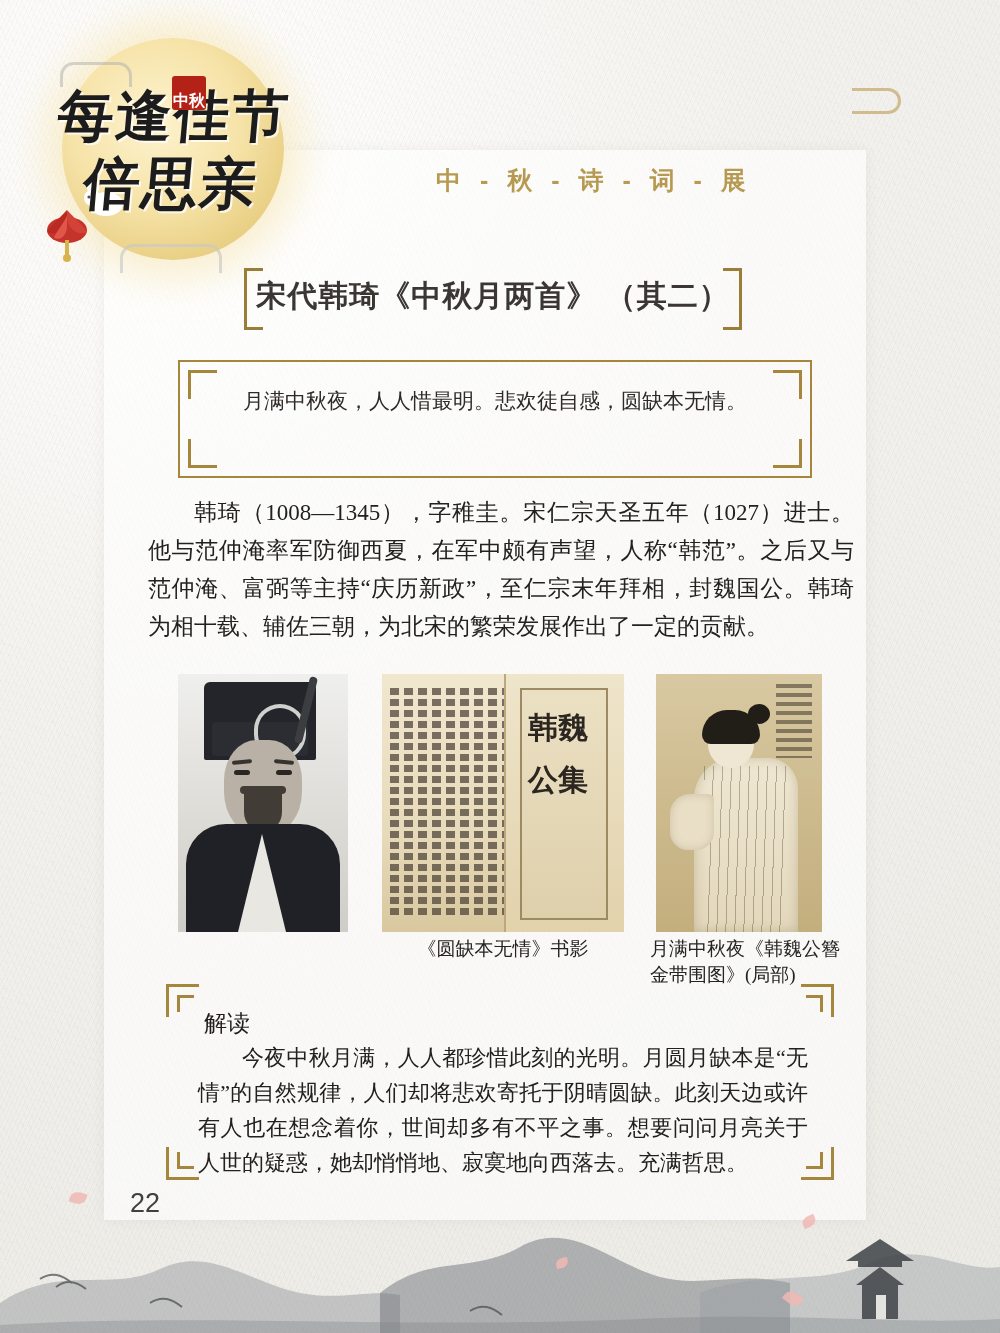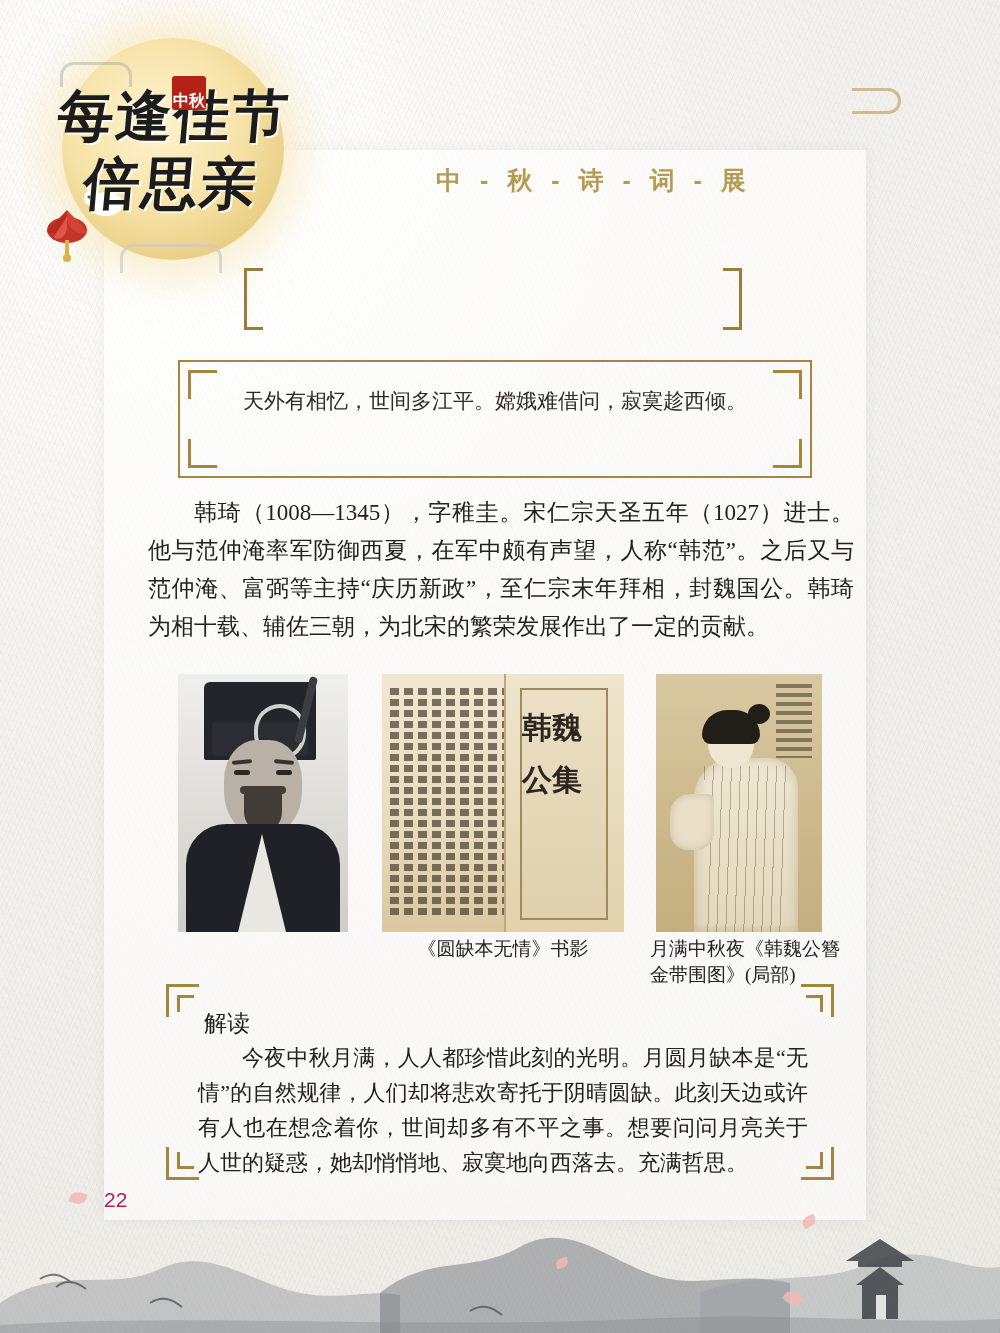--- a/index.html
+++ b/index.html
@@ -271,21 +271,21 @@
     background: linear-gradient(180deg,#efe5cb 0%, #e2d2ac 100%);
     border-left: 2px solid #bda87e;
   }
   .book-cover {
     position:absolute; right: 16px; top: 14px; width: 84px; height: 228px;
     background: linear-gradient(180deg,#ece0c4 0%, #ded0ab 100%);
     border: 2px solid #9c8a63;
   }
   .cover-chars {
     position:absolute; left: 0; right: 12px; top: 12px;
-    text-align: left; color: #2c2620; font-size: 30px; line-height: 52px; font-weight: bold;
+    text-align: center; color: #2c2620; font-size: 30px; line-height: 52px; font-weight: bold;
   }
   .book-text-cols {
     position: absolute; left: 8px; top: 14px; width: 184px; height: 230px;
     display: flex; gap: 5px; justify-content: flex-start;
   }
   .tcol { width: 9px; height: 100%;
     background: repeating-linear-gradient(180deg,#4a4035 0 7px, rgba(0,0,0,0) 7px 11px);
     opacity: .72; }
 
   
@@ -371,24 +371,24 @@
   }
 
   
   .ink-band {
     position: absolute;
     left: 0; bottom: 0; width: 1000px; height: 190px;
     pointer-events: none;
   }
   .page-number {
     position: absolute;
-    left: 104px;
+    left: 130px;
     top: 1188px;
-    font-size: 21px;
-    color: #be185d;
+    font-size: 27px;
+    color: #404040;
     font-family: "Liberation Sans", sans-serif;
   }
   .petal { position: absolute; border-radius: 60% 0 60% 0; background: #f0b8b4; opacity:.85;}
 </style>
 </head>
 <body>
 
 <div class="page-bg"></div>
 
 <div class="content-card"></div>
@@ -420,29 +420,30 @@
   <span class="l1">每逢佳节</span>
   <span class="l2">倍思亲</span>
 </div>
 <div class="seal">中秋</div>
 
 <div class="series-label">中 - 秋 - 诗 - 词 - 展</div>
 
 <div class="title-plate">
   <span class="bracket-l"></span>
   <span class="bracket-r"></span>
+  <div class="plate-text">宋代韩琦《中秋月两首》 （其二）</div>
 </div>
 
 <div class="poem-box">
   <span class="corner tl"></span>
   <span class="corner tr"></span>
   <span class="corner bl"></span>
   <span class="corner br"></span>
   <div class="poem-lines">
-    <div>天外有相忆，世间多江平。嫦娥难借问，寂寞趁西倾。</div>
+    <div>月满中秋夜，人人惜最明。悲欢徒自感，圆缺本无情。</div>
   </div>
 </div>
 
 <div class="bio">韩琦（1008—1345），字稚圭。宋仁宗天圣五年（1027）进士。他与范仲淹率军防御西夏，在军中颇有声望，人称“韩范”。之后又与范仲淹、富弼等主持“庆历新政”，至仁宗末年拜相，封魏国公。韩琦为相十载、辅佐三朝，为北宋的繁荣发展作出了一定的贡献。</div>
 
 <div class="figures">
 
   <div class="fig fig-1">
     <div class="portrait-bg"></div>
     <div class="hat">

